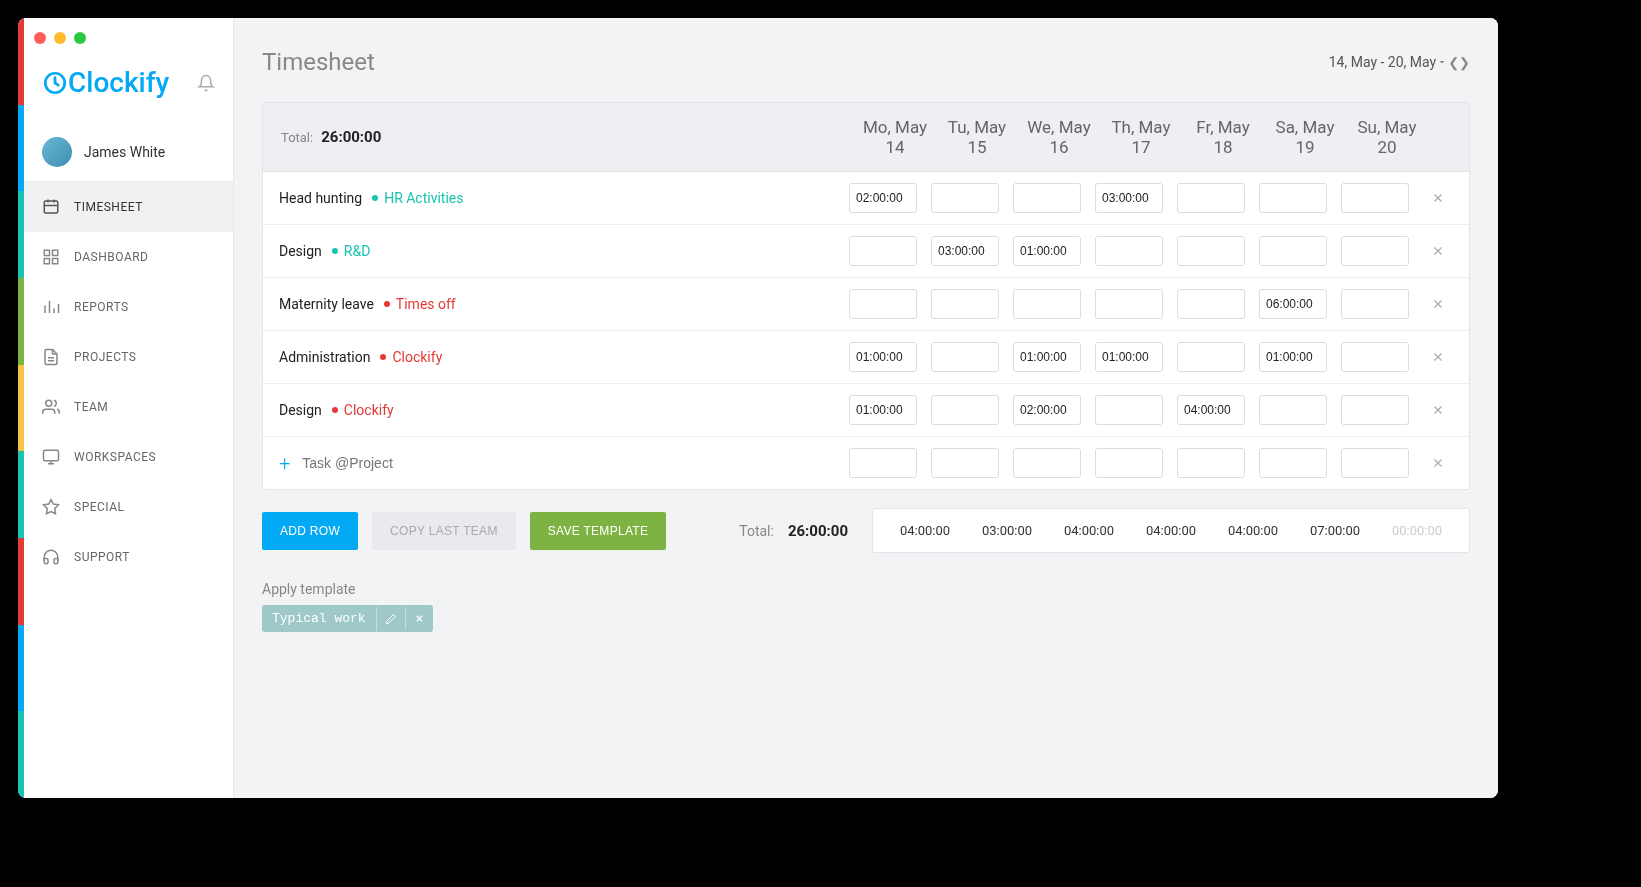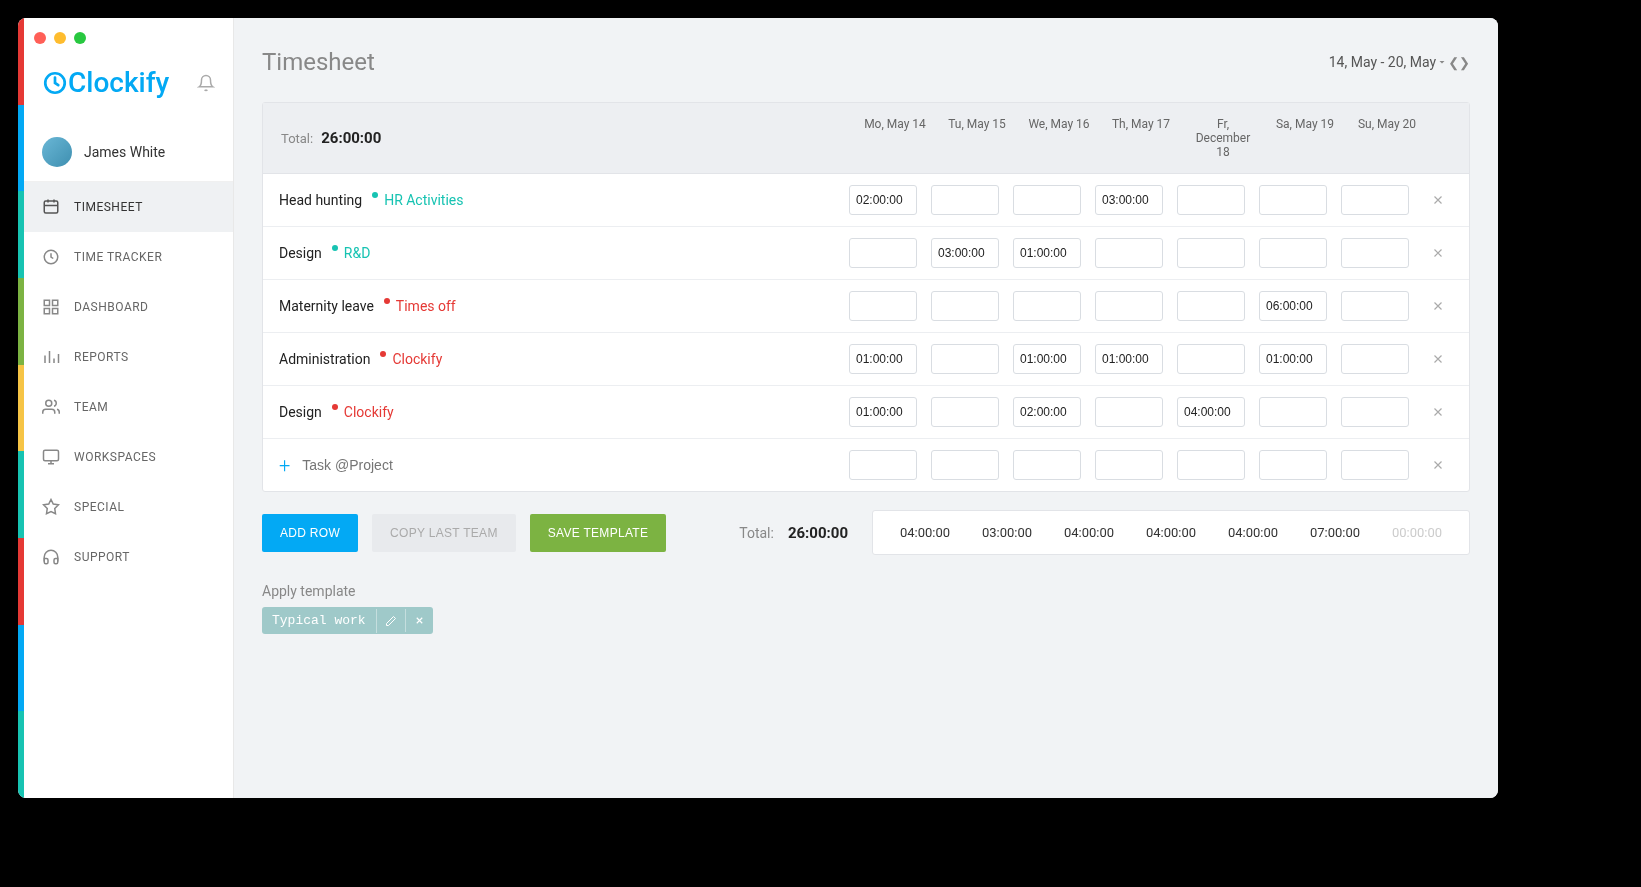--- a/index.html
+++ b/index.html
@@ -33,26 +33,26 @@
 .page-head { display: flex; justify-content: space-between; align-items: center; margin-bottom: 26px; }
 .page-title { font-size: 24px; color: #888; font-weight: 400; }
 .date-nav { display: flex; align-items: center; color: #555; font-size: 14px; }
 .date-nav .arr { cursor: pointer; color: #888; font-size: 13px; }
 
 .sheet { background: #fff; border: 1px solid #e2e4e8; border-radius: 3px; }
 .sheet-head { display: flex; align-items: center; background: #edeff2; border-bottom: 1px solid #e2e4e8; padding: 14px 18px; font-size: 13px; color: #555; }
 .total-label { color: #888; margin-right: 8px; }
 .total-val { font-weight: 700; color: #222; font-size: 15px; }
 .day-cols { margin-left: auto; display: flex; gap: 14px; }
-.day-col { width: 68px; text-align: center; font-size: 12px; color: #666; }
+.day-col { width: 68px; text-align: center; font-size: 17px; color: #666; }
 
 .row { display: flex; align-items: center; padding: 11px 16px; border-bottom: 1px solid #eceef1; }
 .row:last-child { border-bottom: none; }
 .task { font-size: 14px; color: #222; }
-.proj { font-size: 14px; margin-left: 10px; display: inline-flex; gap: 6px; }
+.proj { font-size: 14px; margin-left: 10px; display: inline-flex; align-items: center; gap: 6px; }
 .proj .bullet { width: 6px; height: 6px; border-radius: 50%; display: inline-block; }
 .cells { margin-left: auto; display: flex; gap: 14px; align-items: center; }
 .cell { width: 68px; }
 .cell input { width: 100%; height: 30px; border: 1px solid #d9dde2; border-radius: 3px; font-size: 12px; padding: 0 6px; text-align: left; color: #222; outline: none; }
 .cell input:placeholder-shown { color: #bbb; }
 .del { width: 22px; text-align: center; color: #aaa; cursor: pointer; font-size: 16px; margin-left: 8px; }
 
 .new-row .plus { color: #03a9f4; font-size: 20px; margin-right: 12px; font-weight: 300; }
 .new-row input.taskin { border: none; font-size: 14px; color: #999; outline: none; width: 300px; }
 
@@ -127,44 +127,44 @@
             <svg width="18" height="18" viewBox="0 0 24 24" fill="none" stroke="currentColor" stroke-width="2">
               <rect x="3" y="4" width="18" height="16" rx="2"></rect>
               <path d="M3 10h18M8 2v4M16 2v4"></path>
             </svg>
           </span>
           <span>TIMESHEET</span>
         </div>
         <div class="nav-item">
           <span class="nicon">
             <svg width="18" height="18" viewBox="0 0 24 24" fill="none" stroke="currentColor" stroke-width="2">
-              <circle cx="12" cy="12" r="9"></circle>
-              <path d="M12 7v5l3 2"></path>
-            </svg>
-          </span>
-          <span>TIME TRACKER</span>
-        </div>
-        <div class="nav-item">
-          <span class="nicon">
-            <svg width="18" height="18" viewBox="0 0 24 24" fill="none" stroke="currentColor" stroke-width="2">
               <rect x="3" y="3" width="7" height="7"></rect>
               <rect x="14" y="3" width="7" height="7"></rect>
               <rect x="3" y="14" width="7" height="7"></rect>
               <rect x="14" y="14" width="7" height="7"></rect>
             </svg>
           </span>
           <span>DASHBOARD</span>
         </div>
         <div class="nav-item">
           <span class="nicon">
             <svg width="18" height="18" viewBox="0 0 24 24" fill="none" stroke="currentColor" stroke-width="2">
               <path d="M4 20V10M10 20V4M16 20v-6M22 20V8"></path>
             </svg>
           </span>
           <span>REPORTS</span>
+        </div>
+        <div class="nav-item">
+          <span class="nicon">
+            <svg width="18" height="18" viewBox="0 0 24 24" fill="none" stroke="currentColor" stroke-width="2">
+              <path d="M14 2H6a2 2 0 0 0-2 2v16a2 2 0 0 0 2 2h12a2 2 0 0 0 2-2V8z"></path>
+              <path d="M14 2v6h6M8 13h8M8 17h8"></path>
+            </svg>
+          </span>
+          <span>PROJECTS</span>
         </div>
         <div class="nav-item">
           <span class="nicon">
             <svg width="18" height="18" viewBox="0 0 24 24" fill="none" stroke="currentColor" stroke-width="2">
               <path d="M17 21v-2a4 4 0 0 0-4-4H5a4 4 0 0 0-4 4v2"></path>
               <circle cx="9" cy="7" r="4"></circle>
               <path d="M23 21v-2a4 4 0 0 0-3-3.87M16 3.13a4 4 0 0 1 0 7.75"></path>
             </svg>
           </span>
           <span>TEAM</span>
@@ -215,21 +215,21 @@
 
     <div class="sheet">
       <div class="sheet-head">
         <span class="total-label">Total:</span>
         <span class="total-val">26:00:00</span>
         <div class="day-cols" id="dayhead">
             <div class="day-col">Mo, May 14</div>
             <div class="day-col">Tu, May 15</div>
             <div class="day-col">We, May 16</div>
             <div class="day-col">Th, May 17</div>
-            <div class="day-col">Fr, December 18</div>
+            <div class="day-col">Fr, May 18</div>
             <div class="day-col">Sa, May 19</div>
             <div class="day-col">Su, May 20</div>
           </div>
         <div style="width:30px"></div>
       </div>
       <div id="rows">
           <div class="row">
             <span class="task">Head hunting</span>
             <span class="proj" style="color:#17c3b2"><span class="bullet" style="background:#17c3b2"></span>HR Activities</span>
             <div class="cells">

